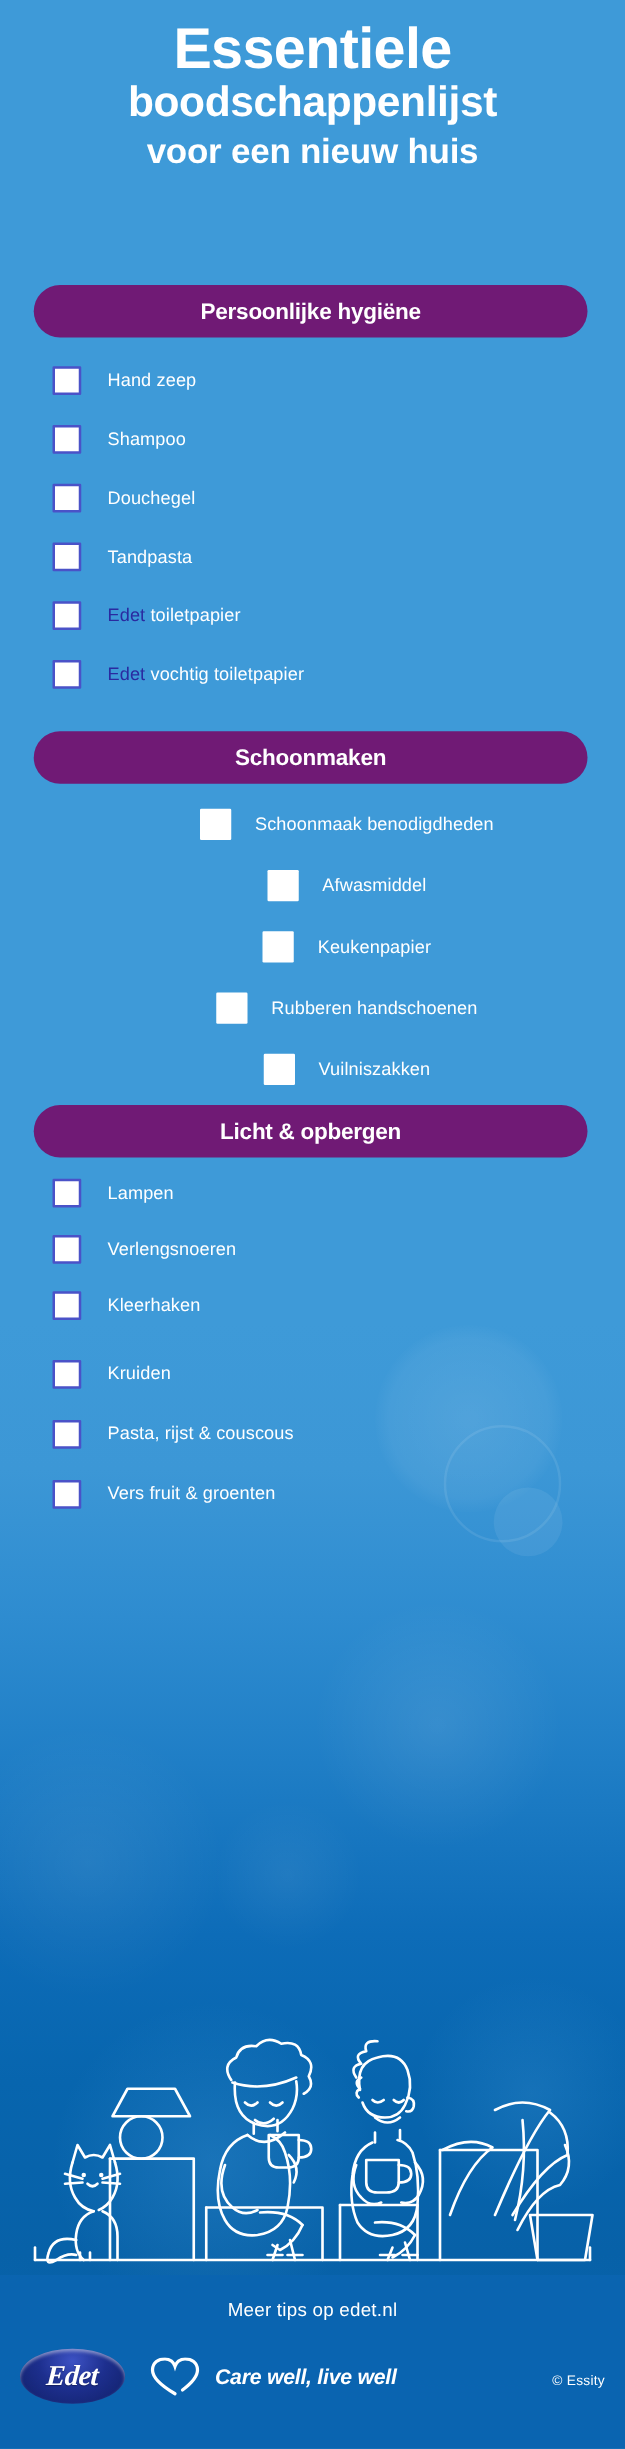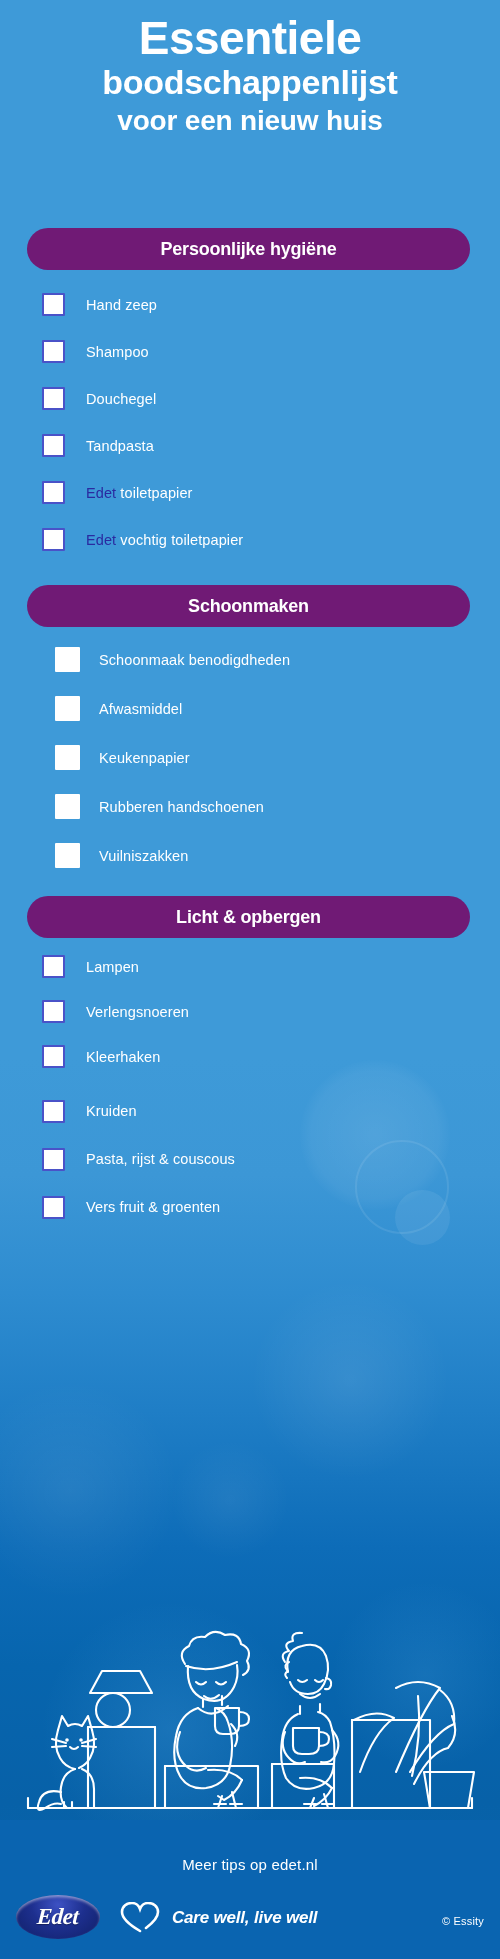--- a/index.html
+++ b/index.html
@@ -79,36 +79,36 @@
     font-size:14.5px;
     letter-spacing:0.1px;
     white-space:nowrap;
   }
   .brand-word{color:#2a2aa0;font-weight:normal;}
   
   .sec-0 .section-header{margin-bottom:11px;}
   .sec-0 .item{height:47px;}
   .sec-1{margin-top:22px;}
   .sec-1 .section-header{margin-bottom:8px;}
-  .sec-1 .item{height:49px;padding-left:55px;}
+  .sec-1 .item{height:49px;padding-left:55px;justify-content:center;}
   .sec-1 .item-label{margin-left:19px;}
-  .sec-2{margin-top:16px;}
+  .sec-2{margin-top:4px;}
   .sec-2 .section-header{margin-bottom:6px;}
   .sec-2 .item{height:45px;}
   .sec-3{margin-top:8px;}
   .sec-3 .section-header{margin-bottom:8px;}
   .sec-3 .item{height:48px;}
   
   .illustration{
     position:absolute;left:0;bottom:139px;width:500px;height:200px;
   }
   .illustration svg{display:block;width:500px;height:200px;}
   
   .footer-inner{
-    position:absolute;left:0;right:0;bottom:0;height:139px;
+    position:absolute;left:0;right:0;bottom:16px;height:139px;
   }
   .footer-tagline{
     position:absolute;left:0;right:0;top:36px;
     text-align:center;color:#ffffff;font-size:15px;letter-spacing:0.2px;
   }
   .edet-logo{
     position:absolute;left:16px;top:75px;
     width:84px;height:44px;
   }
   .edet-oval{

